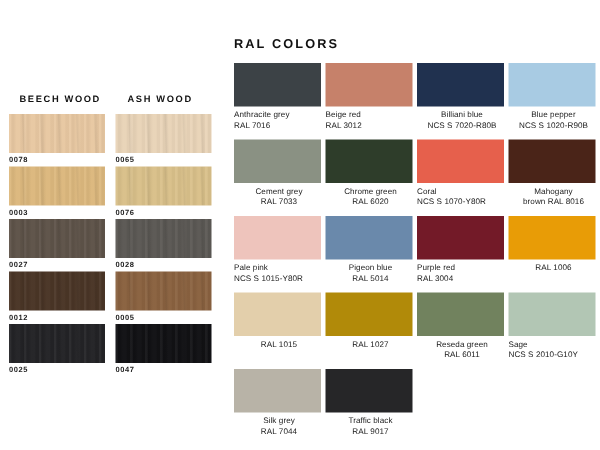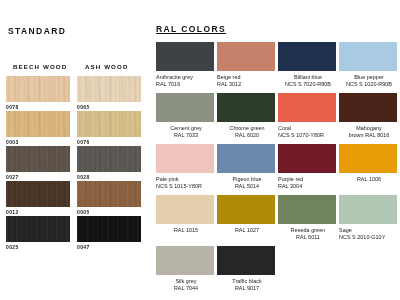--- a/index.html
+++ b/index.html
@@ -126,21 +126,20 @@
   #ral-title {
     position: absolute;
     left: 6px;
     top: 24px;
     font-size: 8.5px;
     font-weight: 700;
     letter-spacing: 1.4px;
     text-transform: uppercase;
     color: #111111;
     white-space: nowrap;
-    text-decoration: underline;
   }
 
   .ral-grid {
     position: absolute;
     left: 0;
     top: 42px;
     width: 250px;
   }
   .ral-row {
     position: relative;
@@ -168,21 +167,20 @@
     letter-spacing: 0.05px;
   }
   .ral-label .nm { display: block; }
   .ral-label .cd { display: block; }
   .ral-label.centered { text-align: center; }
 </style>
 </head>
 <body>
 
 <div id="wood-panel">
-  <div class="section-title" id="wood-title-1">Standard</div>
 
   <div class="wood-col-head" id="wood-head-0">Beech Wood</div>
   <div class="wood-col-head" id="wood-head-1">Ash Wood</div>
 
   <div class="wood-grid">
 
     <div class="wood-row">
       <div class="wood-cell c0">
         <div class="wood-swatch" style="background-color: rgb(232, 200, 162);"></div>
         <div class="wood-code">0078</div>

